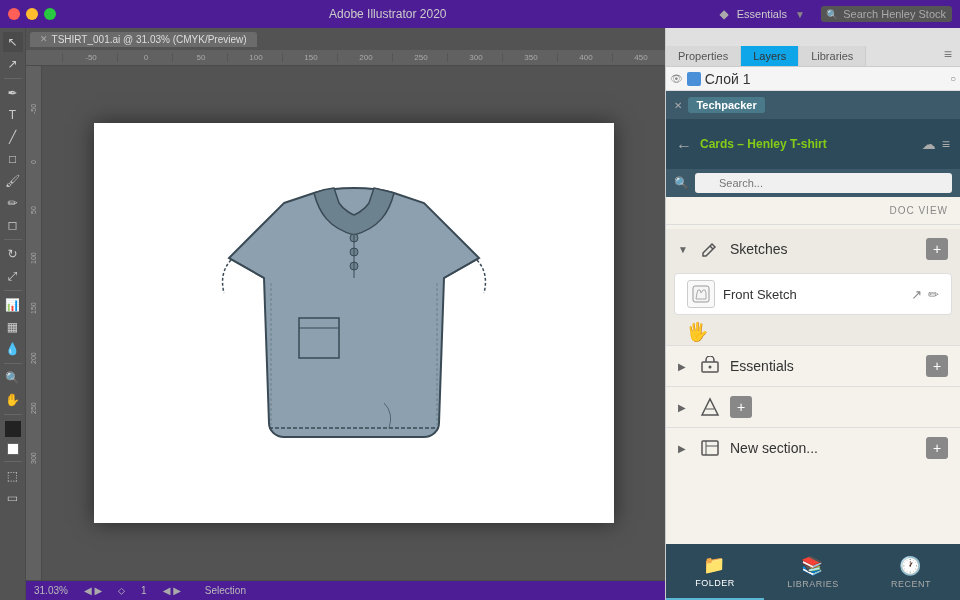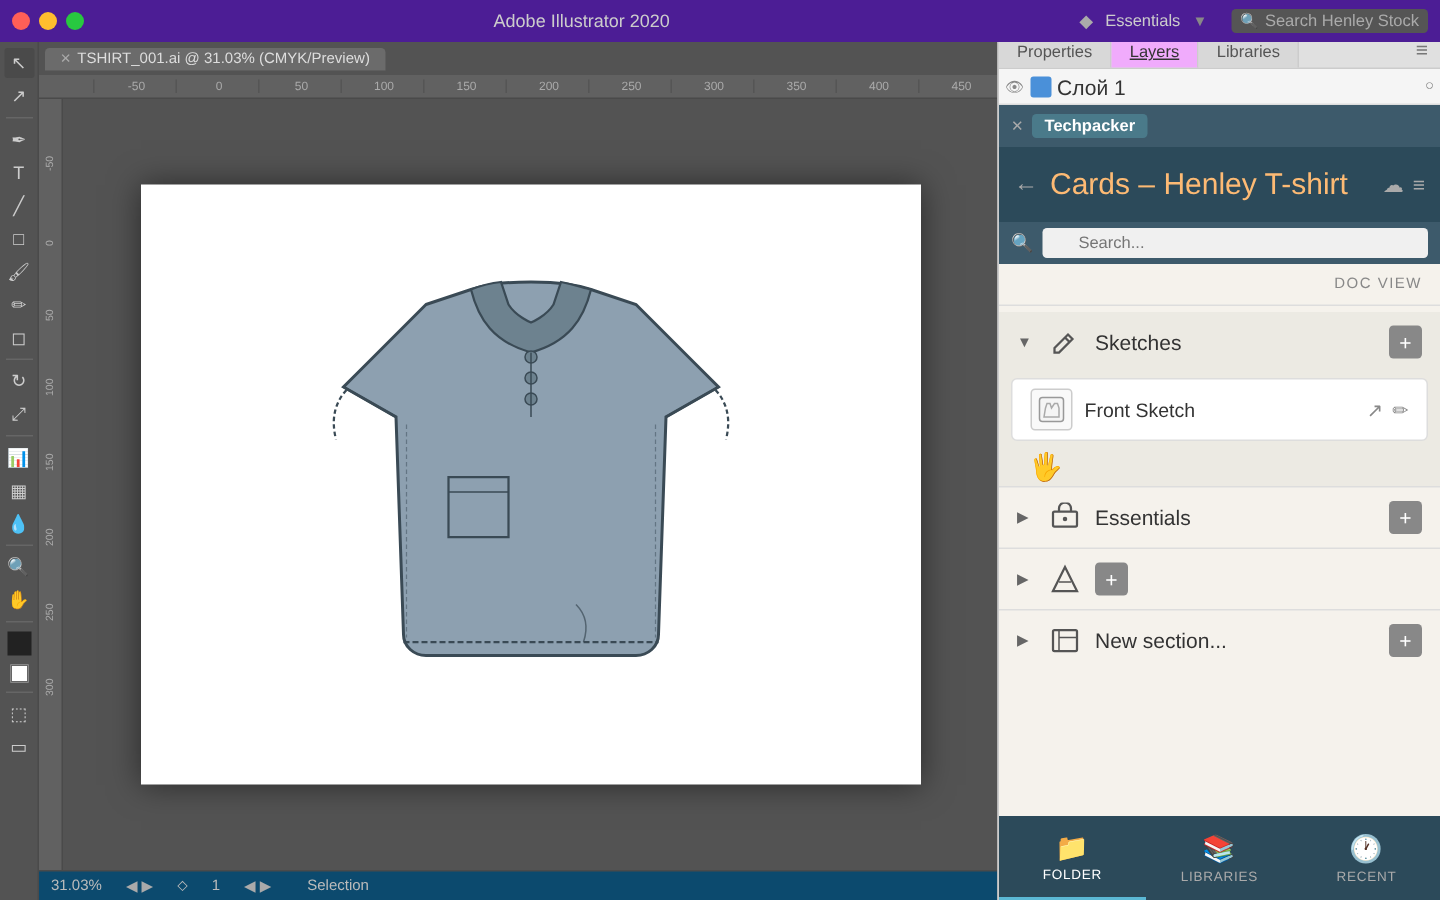--- a/index.html
+++ b/index.html
@@ -125,21 +125,21 @@
       width: 100%;
       height: 100%;
       display: flex;
       align-items: center;
       justify-content: center;
     }
 
     
     .statusbar {
       height: 20px;
-      background: #0c4a6e;
+      background: #4c1d95;
       border-top: 1px solid #4a4a4a;
       display: flex;
       align-items: center;
       padding: 0 8px;
       gap: 16px;
       flex-shrink: 0;
     }
     .status-text { color: #bbb; font-size: 10px; }
 
     
@@ -147,40 +147,39 @@
       width: 295px;
       background: #f0f0f0;
       display: flex;
       flex-direction: column;
       flex-shrink: 0;
       border-left: 1px solid #ccc;
     }
 
     
     .panel-tabs {
-      height: 18px;
+      height: 39px;
       background: #e0e0e0;
       display: flex;
       align-items: flex-end;
       border-bottom: 1px solid #ccc;
       flex-shrink: 0;
     }
     .panel-tab {
       padding: 4px 12px;
       font-size: 11px;
       color: #555;
       cursor: pointer;
       background: #d8d8d8;
       border-right: 1px solid #ccc;
     }
     .panel-tab.active {
-      background: #f0abfc;
+      background: #0ea5e9;
       color: #333;
       font-weight: 500;
-      text-decoration: underline;
     }
     .panel-tab-menu { margin-left: auto; padding: 4px 8px; color: #777; cursor: pointer; font-size: 14px; }
 
     
     .layer-row {
       height: 24px;
       background: #f5f5f5;
       display: flex;
       align-items: center;
       padding: 0 4px;
@@ -223,21 +222,21 @@
     .plugin-titlebar {
       background: #2c4a5a;
       height: 50px;
       display: flex;
       align-items: center;
       padding: 0 10px;
       gap: 8px;
       flex-shrink: 0;
     }
     .plugin-back { color: #aaa; font-size: 16px; cursor: pointer; }
-    .plugin-title { color: #fdba74; font-size: 20px; font-weight: 400; flex: 1; line-height: 1.2; }
+    .plugin-title { color: #84cc16; font-size: 12px; font-weight: 700; flex: 1; line-height: 1.2; }
     .plugin-title-icons { display: flex; gap: 6px; color: #aaa; }
 
     
     .doc-view-bar {
       background: #f5f2ec;
       height: 28px;
       display: flex;
       align-items: center;
       justify-content: flex-end;
       padding: 0 12px;

